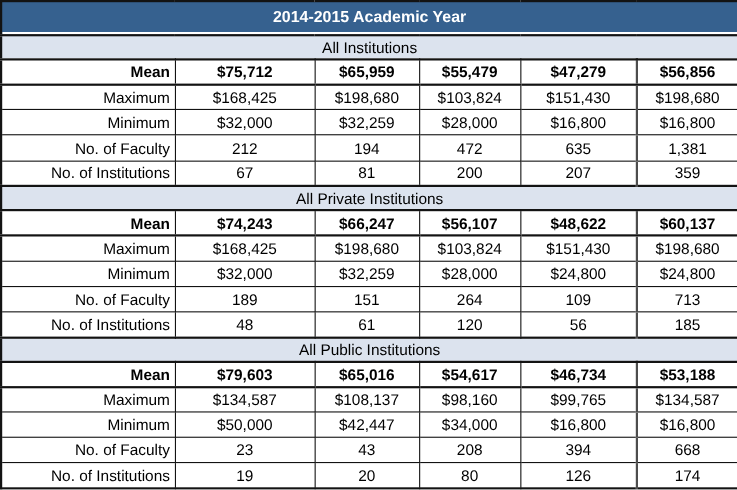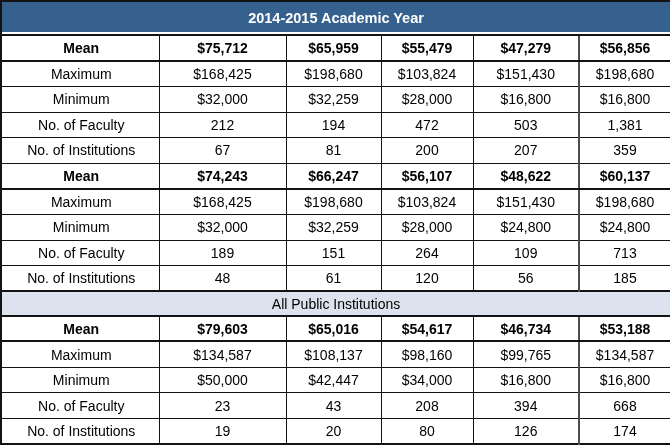--- a/index.html
+++ b/index.html
@@ -44,21 +44,21 @@
   }
   
   tr.section td{
     height:20px;background:var(--section-bg);
     text-align:center;font-size:14px;
     border-top:2px solid var(--border);
     border-bottom:2px solid var(--border);
   }
   
   tr.data td{height:21px;text-align:center;background:#fff;}
-  tr.data td.rlabel{text-align:center;padding-left:6px;}
+  tr.data td.rlabel{text-align:right;padding-left:6px;}
   tr.mean td{font-weight:bold;border-bottom:2px solid var(--border);text-align:center;}
   td.lastcol{border-left:2px solid #4d4d4d;}
 </style>
 </head>
 <body>
 
 <div class="wrap">
 <table>
   <colgroup>
     <col style="width:158px">
@@ -68,20 +68,23 @@
         <col style="width:106px">
         <col style="width:92px">
   </colgroup>
 
   <tbody>
         <tr class="title-row">
     <td colspan="6">2014-2015 Academic Year</td>
   </tr>
 
 
+  <tr class="section">
+    <td colspan="6">All Institutions</td>
+  </tr>
   <tr class="data mean">
     <td class="rlabel">Mean</td>
     <td>$75,712</td>
     <td>$65,959</td>
     <td>$55,479</td>
     <td>$47,279</td>
     <td class="lastcol">$56,856</td>
   </tr>
   <tr class="data">
     <td class="rlabel">Maximum</td>
@@ -97,32 +100,35 @@
     <td>$32,259</td>
     <td>$28,000</td>
     <td>$16,800</td>
     <td class="lastcol">$16,800</td>
   </tr>
   <tr class="data">
     <td class="rlabel">No. of Faculty</td>
     <td>212</td>
     <td>194</td>
     <td>472</td>
-    <td>503</td>
+    <td>635</td>
     <td class="lastcol">1,381</td>
   </tr>
   <tr class="data">
     <td class="rlabel">No. of Institutions</td>
     <td>67</td>
     <td>81</td>
     <td>200</td>
     <td>207</td>
     <td class="lastcol">359</td>
   </tr>
 
+  <tr class="section">
+    <td colspan="6">All Private Institutions</td>
+  </tr>
   <tr class="data mean">
     <td class="rlabel">Mean</td>
     <td>$74,243</td>
     <td>$66,247</td>
     <td>$56,107</td>
     <td>$48,622</td>
     <td class="lastcol">$60,137</td>
   </tr>
   <tr class="data">
     <td class="rlabel">Maximum</td>

